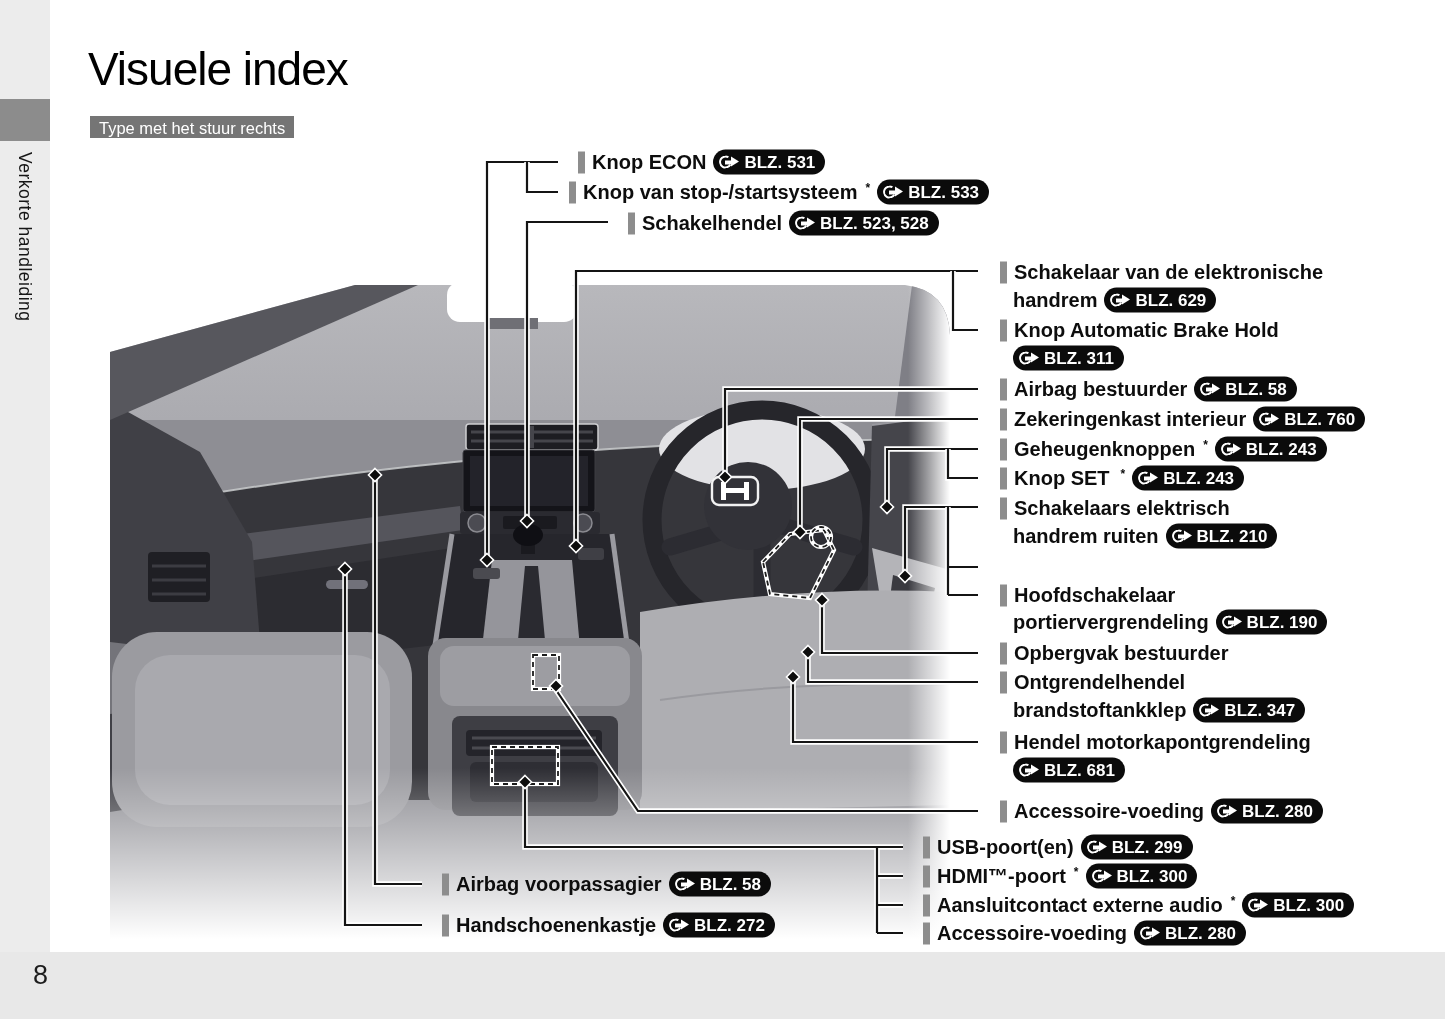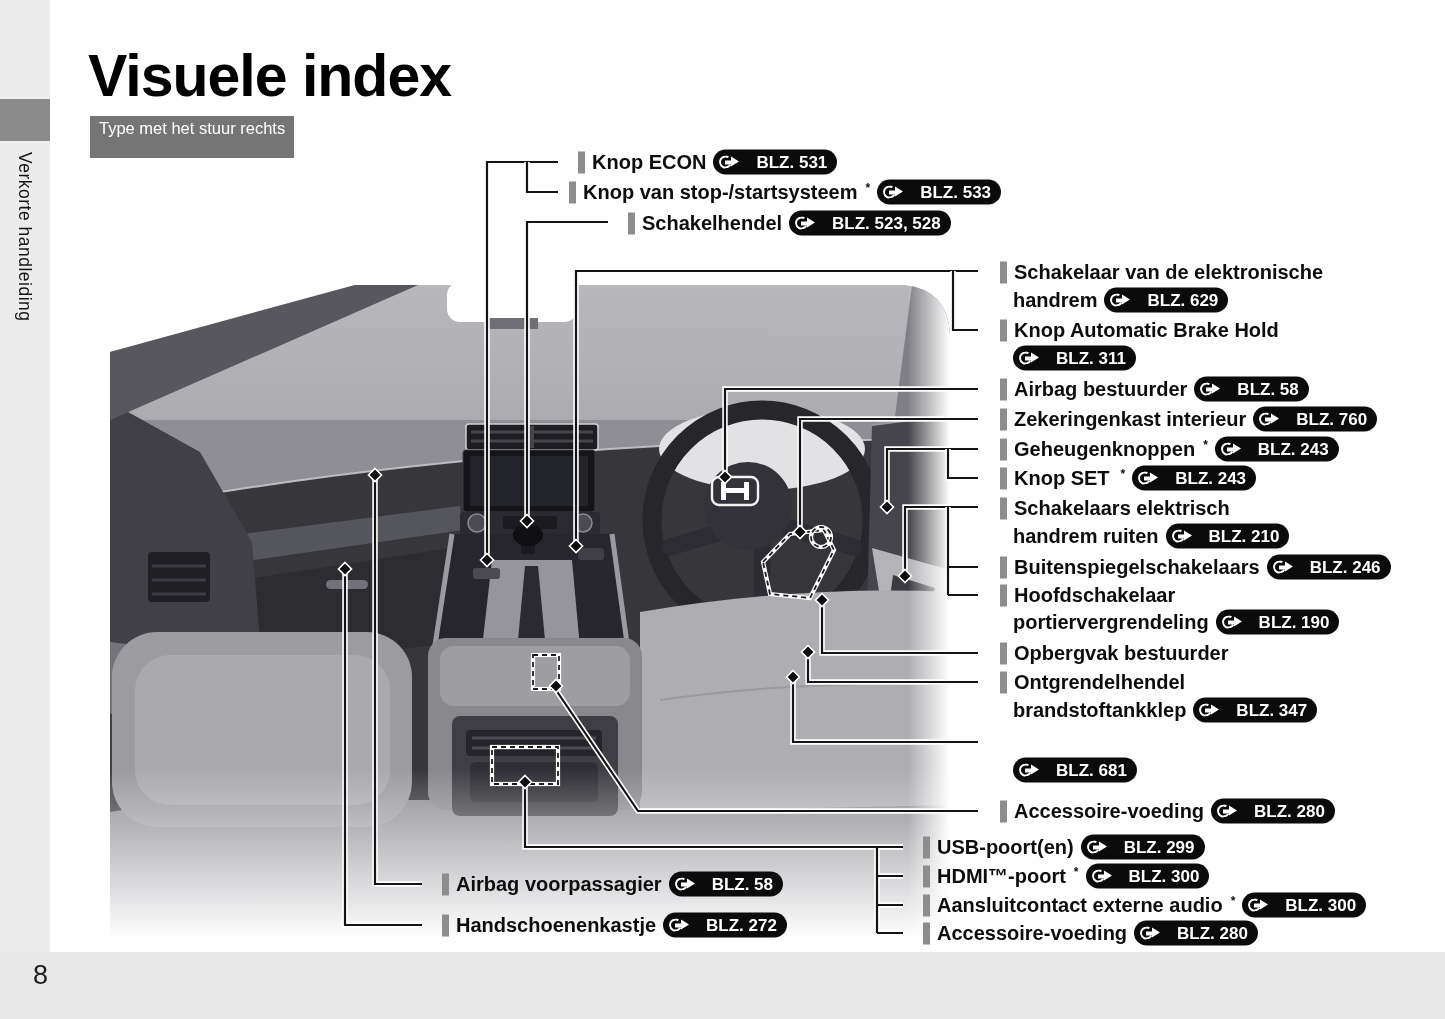--- a/index.html
+++ b/index.html
@@ -7,30 +7,30 @@
         font-family:"Liberation Sans","DejaVu Sans",sans-serif;color:#111;}
   
   .side-strip{position:absolute;left:0;top:0;width:50px;height:952px;background:#ececec;}
   .side-block{position:absolute;left:0;top:99px;width:50px;height:42px;background:#8c8c8c;}
   .side-text{position:absolute;left:14px;top:152px;writing-mode:vertical-rl;
              font-size:17.5px;letter-spacing:.5px;color:#161616;}
   
   .footer{position:absolute;left:0;top:952px;width:1445px;height:67px;background:#e8e8e8;}
   .pagenum{position:absolute;left:33px;top:960px;font-size:27px;color:#1c1c1c;}
   
-  .title{position:absolute;left:88px;top:42px;font-size:59px;font-weight:bold;letter-spacing:-1px;color:#000;}
+  .title{position:absolute;left:88px;top:42px;font-size:46px;font-weight:normal;letter-spacing:-1px;color:#000;}
   .tag{position:absolute;left:90px;top:116px;background:#757575;color:#fff;font-size:16.5px;
-       padding:3px 9px 20px 9px;}
+       padding:3px 9px 0 9px;}
   
   .lab{position:absolute;transform:translateY(-50%);display:flex;align-items:center;gap:7px;
        font-size:20px;font-weight:bold;white-space:nowrap;color:#0d0d0d;margin-left:20px;}
   .tick{width:7px;height:22px;background:#8d8d8d;flex:0 0 auto;}
   .st{font-size:12px;margin-left:1px;align-self:flex-start;line-height:1;padding-top:2px;}
   .badge{display:inline-flex;align-items:center;height:25px;background:#0b0b0b;color:#fff;
-         border-radius:13px;padding:0 10px 0 6px;gap:16px;font-size:17px;font-weight:bold;}
+         border-radius:13px;padding:0 10px 0 6px;gap:4px;font-size:17px;font-weight:bold;}
   .ic{position:relative;width:21px;height:17px;display:inline-block;}
   .ic::before{content:"";position:absolute;left:0;top:1.5px;width:9px;height:9px;
               border:2.6px solid #fff;border-radius:50%;border-right-color:transparent;
               transform:rotate(-15deg);}
   .ic i{position:absolute;left:6px;top:6.5px;width:7px;height:4.5px;background:#fff;}
   .ic::after{content:"";position:absolute;left:12px;top:3px;width:0;height:0;
              border-left:8px solid #fff;border-top:5.8px solid transparent;border-bottom:5.8px solid transparent;}
   svg.scene{position:absolute;left:0;top:0;}
   .case{fill:none;stroke:#fff;stroke-width:5.5;}
   .line{fill:none;stroke:#141414;stroke-width:2.2;}
@@ -320,30 +320,20 @@
   </div>
   <div class="lab" style="left:993px;top:536px">
     <span>handrem ruiten</span>
     <span class="badge">
         <span class="ic">
           <i></i>
         </span>
         <span>BLZ. 210</span>
       </span>
   </div>
-  <div class="lab" style="left:980px;top:567px">
-    <span class="tick"></span>
-    <span>Buitenspiegelschakelaars</span>
-    <span class="badge">
-        <span class="ic">
-          <i></i>
-        </span>
-        <span>BLZ. 246</span>
-      </span>
-  </div>
   <div class="lab" style="left:980px;top:595px">
     <span class="tick"></span>
     <span>Hoofdschakelaar</span>
   </div>
   <div class="lab" style="left:993px;top:622px">
     <span>portiervergrendeling</span>
     <span class="badge">
         <span class="ic">
           <i></i>
         </span>
@@ -360,20 +350,24 @@
   </div>
   <div class="lab" style="left:993px;top:710px">
     <span>brandstoftankklep</span>
     <span class="badge">
         <span class="ic">
           <i></i>
         </span>
         <span>BLZ. 347</span>
       </span>
   </div>
+  <div class="lab" style="left:980px;top:742px">
+    <span class="tick"></span>
+    <span>Hendel motorkapontgrendeling</span>
+  </div>
   <div class="lab" style="left:993px;top:770px">
     <span class="badge">
         <span class="ic">
           <i></i>
         </span>
         <span>BLZ. 681</span>
       </span>
   </div>
   <div class="lab" style="left:980px;top:811px">
     <span class="tick"></span>

